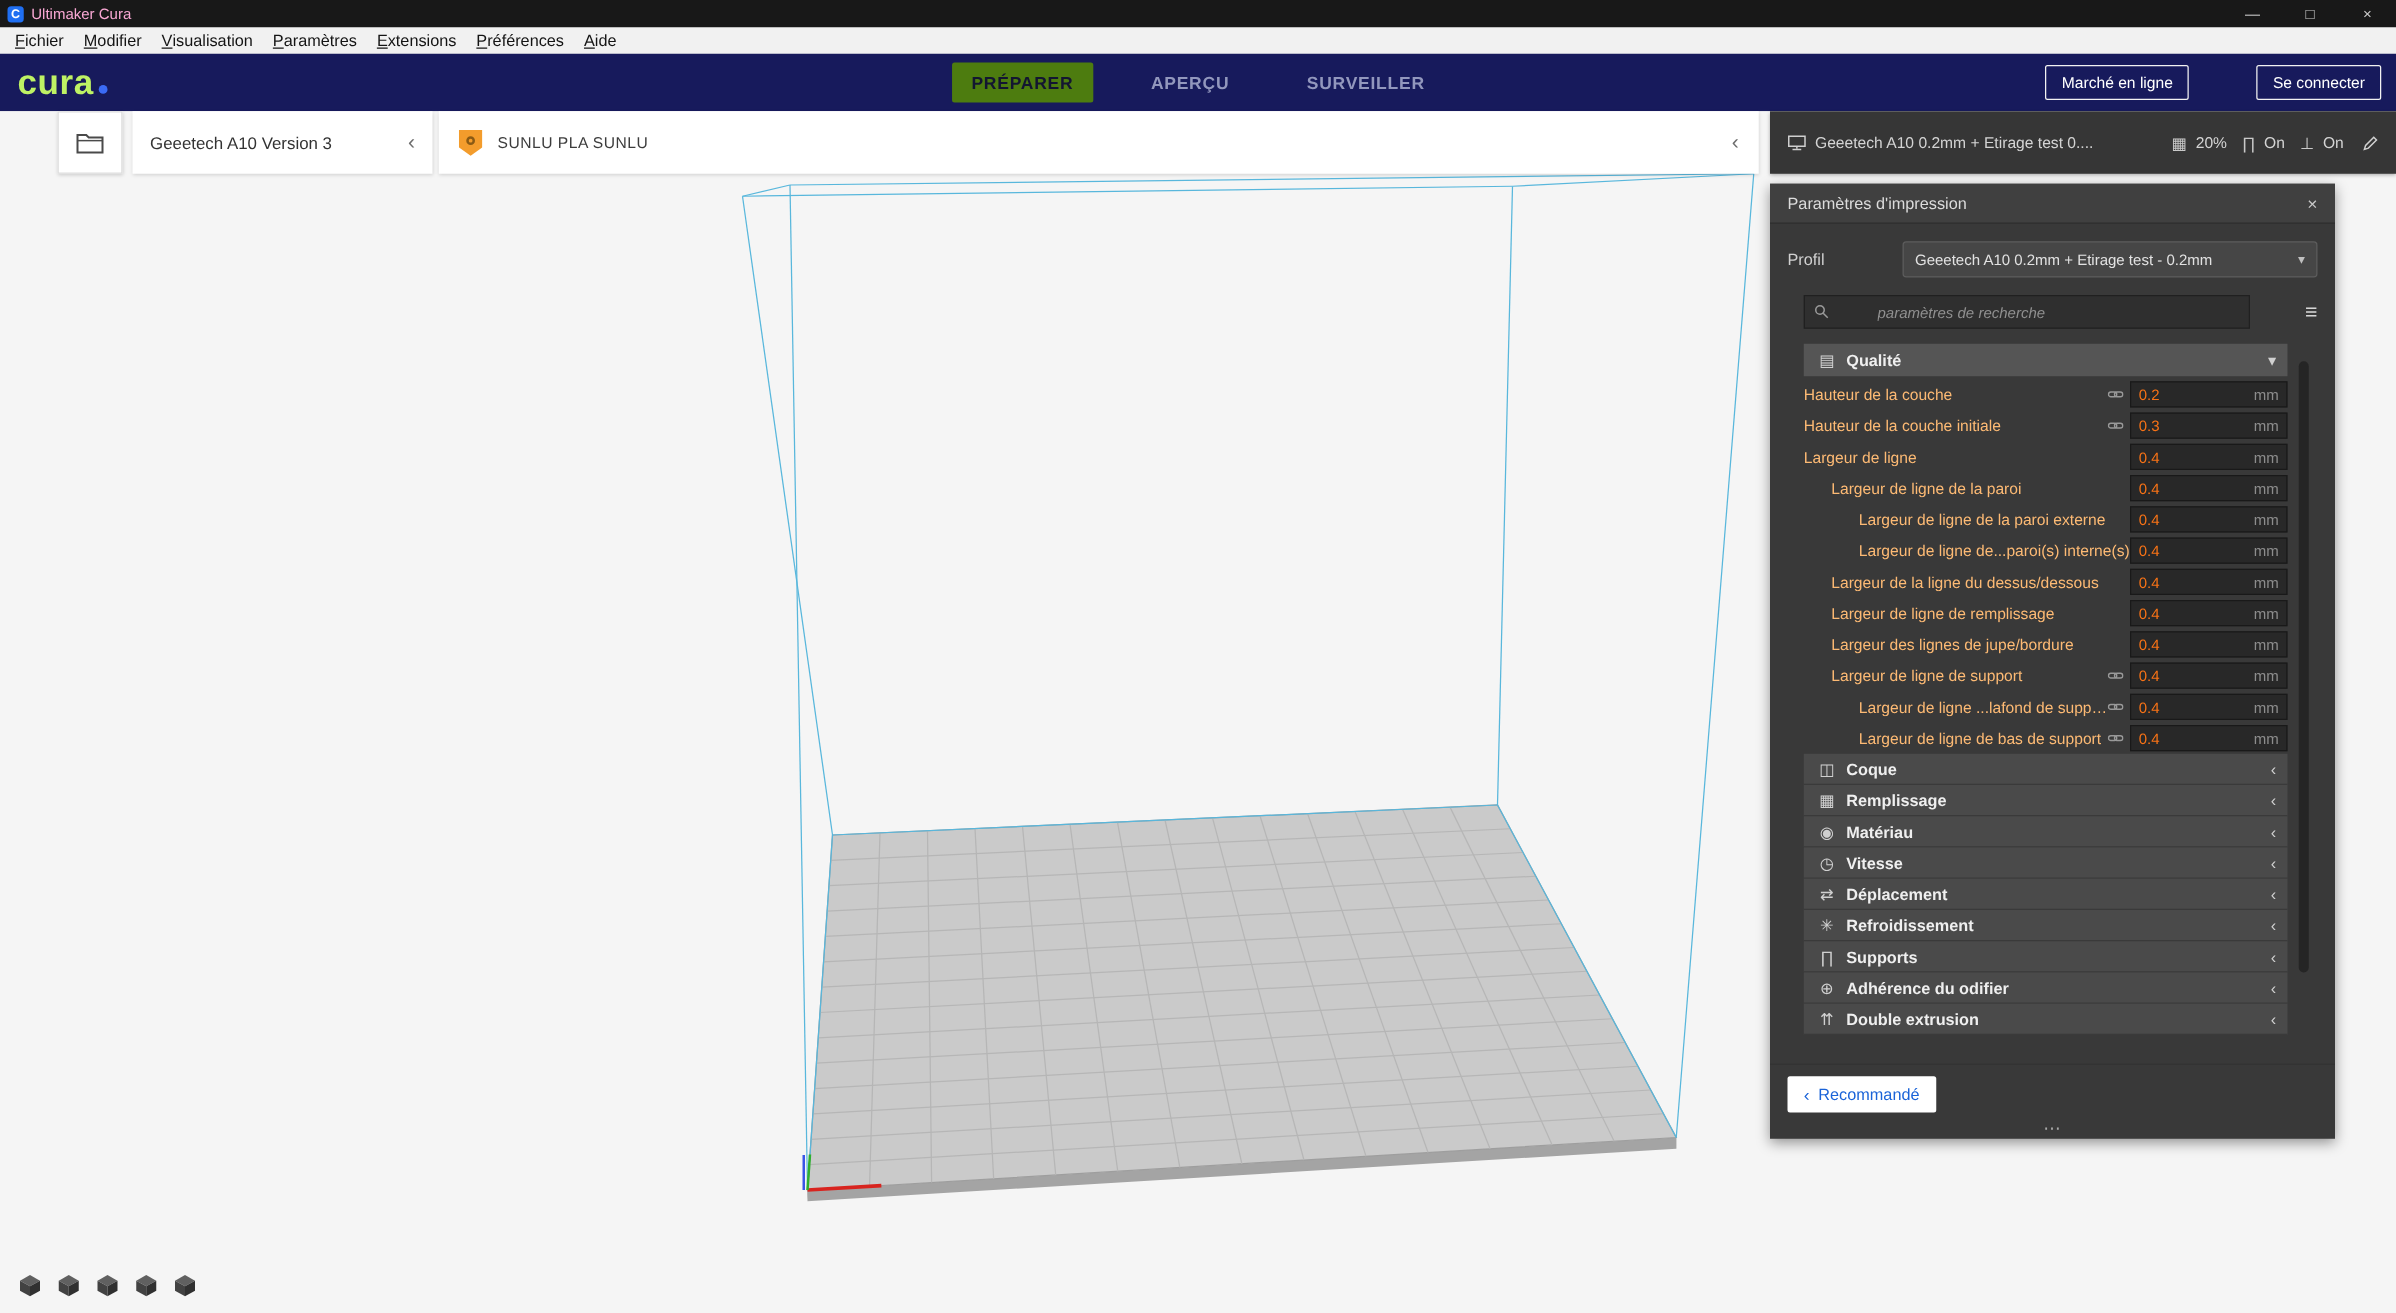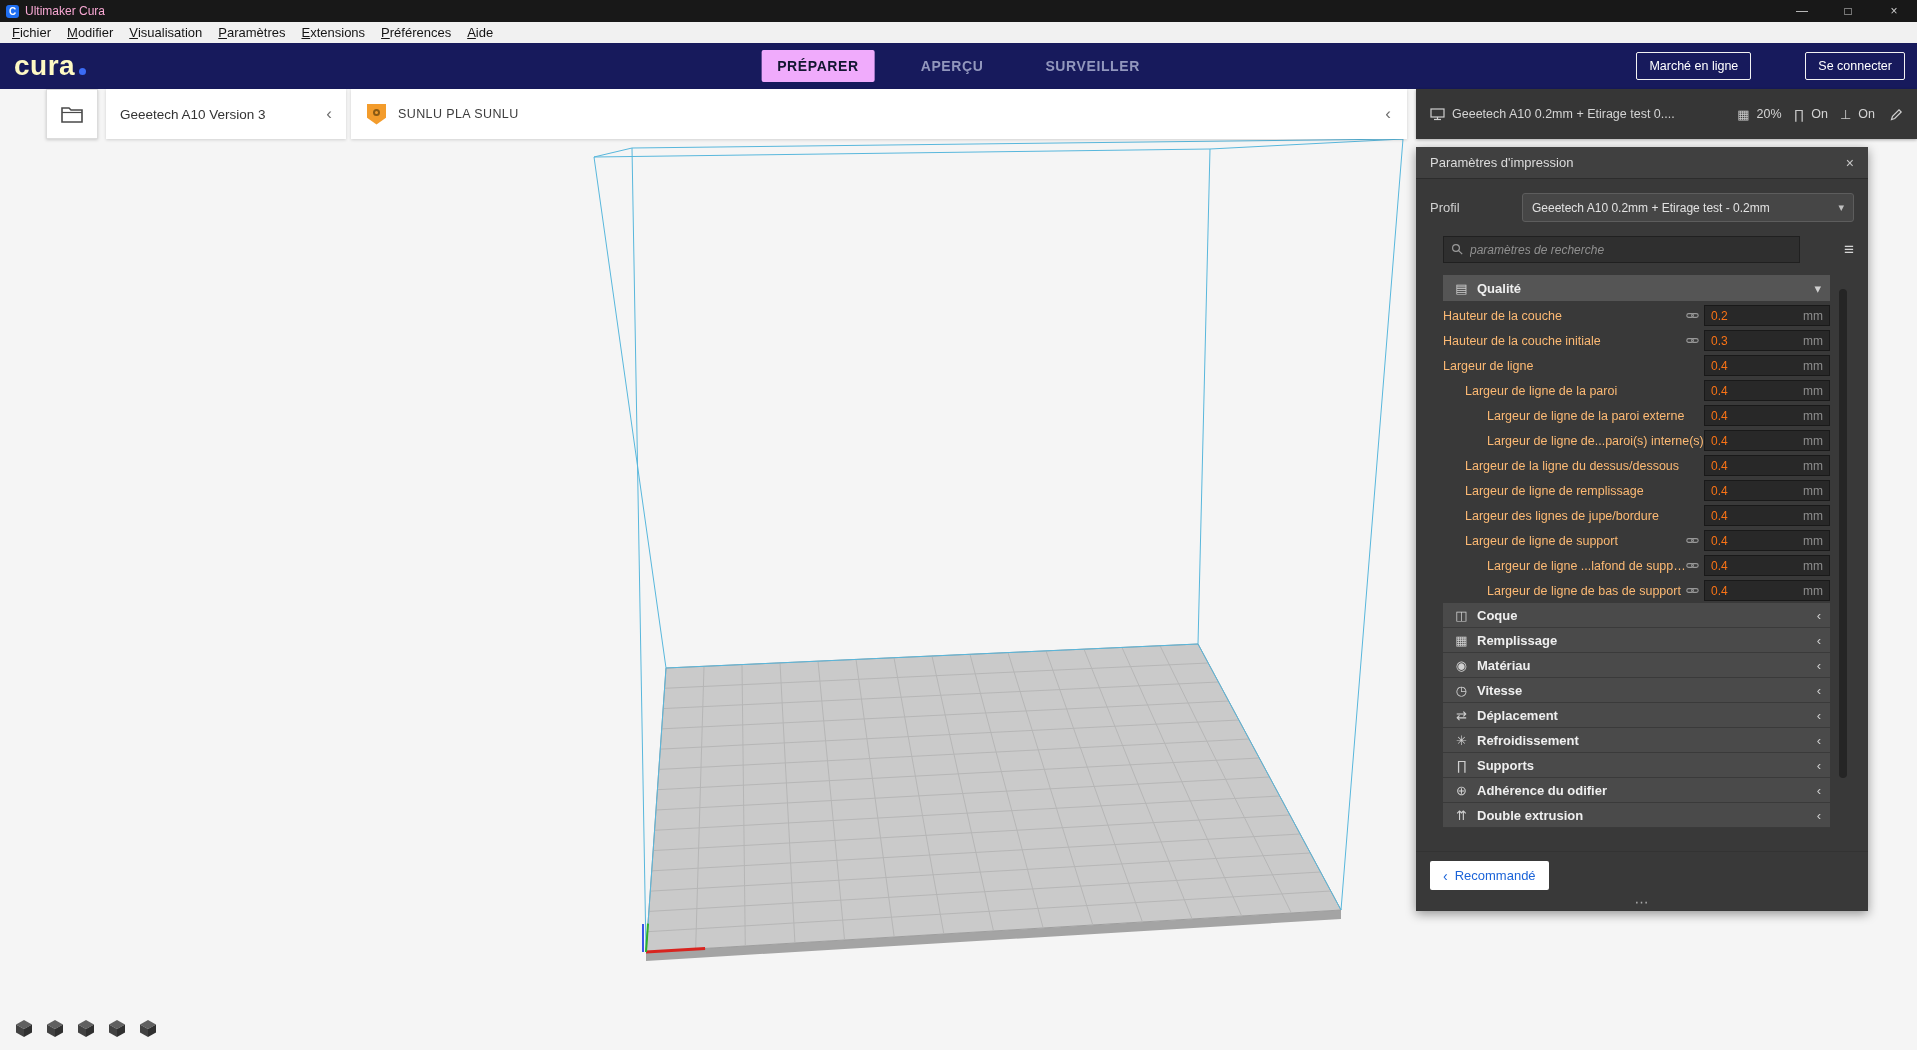--- a/index.html
+++ b/index.html
@@ -13,25 +13,25 @@
   .tb-title{color:#f9a8d4;font-size:12px;}
   .win-controls{margin-left:auto;display:flex;height:100%;}
   .win-btn{width:46px;display:flex;align-items:center;justify-content:center;color:#cccccc;font-size:12px;}
 
   
   .menubar{height:21px;background:#f1f1f1;display:flex;align-items:center;font-size:13px;color:#141414;padding-left:4px;}
   .menu-item{padding:0 8px;height:100%;display:flex;align-items:center;}
 
   
   .header{height:46px;background:#171a5c;display:flex;align-items:center;position:relative;}
-  .logo{color:#fef9c3;font-size:28px;font-weight:bold;margin-left:14px;letter-spacing:.5px;display:flex;align-items:center;}
+  .logo{color:#bef264;font-size:28px;font-weight:bold;margin-left:14px;letter-spacing:.5px;display:flex;align-items:center;}
   .logo-dot{width:7px;height:7px;border-radius:50%;background:#3b6bf5;margin-left:4px;margin-top:10px;}
   .stage-tabs{position:absolute;left:50%;top:0;transform:translateX(-50%);height:100%;display:flex;align-items:center;gap:30px;}
   .stage-tab{color:#9297bd;font-weight:bold;font-size:14px;letter-spacing:.6px;padding:8px 16px;border-radius:2px;}
-  .stage-tab.active{background:#f0abfc;color:#131631;}
+  .stage-tab.active{background:#4d7c0f;color:#131631;}
   .header-actions{margin-left:auto;display:flex;gap:10px;margin-right:12px;}
   .hdr-btn{height:28px;display:flex;align-items:center;border:1px solid #f2f2f2;color:#ffffff;
     border-radius:2px;padding:0 12px;font-size:12.5px;background:transparent;margin-left:44px;}
 
   
   .workspace{position:relative;height:961px;background:#f5f5f5;}
   #viewport-svg{position:absolute;left:0;top:0;}
 
   
   .open-btn{position:absolute;left:46px;top:0;width:52px;height:50px;background:#ffffff;
@@ -62,21 +62,21 @@
     padding:0 14px;color:#dcdcdc;font-size:13px;}
   .sp-close{margin-left:auto;color:#c8c8c8;font-size:14px;}
   .sp-profile{display:flex;align-items:center;margin:14px 14px 0 14px;}
   .sp-profile-label{font-size:13px;color:#d0d0d0;}
   .sp-profile-dd{margin-left:auto;width:332px;height:29px;background:#464646;border:1px solid #5d5d5d;
     border-radius:3px;padding:0 9px;display:flex;align-items:center;font-size:12px;color:#e2e2e2;}
   .dd-caret{margin-left:auto;color:#c0c0c0;font-size:11px;}
   .sp-search-row{display:flex;align-items:center;margin:14px 14px 0 27px;}
   .sp-search{width:357px;height:27px;background:#2f2f2f;border:1px solid #202020;display:flex;align-items:center;gap:6px;padding:0 7px;}
   .sp-search input{flex:1;background:transparent;border:none;outline:none;color:#fde047;font-size:12px;
-    font-family:inherit;}
+    font-family:inherit;margin-left:32px;}
   .sp-search input::placeholder{color:#909090;font-style:italic;}
   .sp-burger{margin-left:auto;color:#d6d6d6;font-size:17px;}
   .sp-body{margin-top:12px;margin-left:27px;width:387px;}
   .cat-head{height:26px;background:#555555;display:flex;align-items:center;padding:0 9px;margin-bottom:2px;}
   .cat-ic{width:19px;color:#d0d0d0;font-size:13px;text-align:center;}
   .cat-label{margin-left:6px;font-size:13px;font-weight:bold;color:#efefef;}
   .cat-chev{margin-left:auto;color:#d0d0d0;font-size:13px;}
   .set-row{height:25px;display:flex;align-items:center;}
   .set-label{flex:1;font-size:12.5px;color:#fdba74;white-space:nowrap;overflow:hidden;text-overflow:ellipsis;}
   .link-ic{display:flex;margin-right:5px;}

